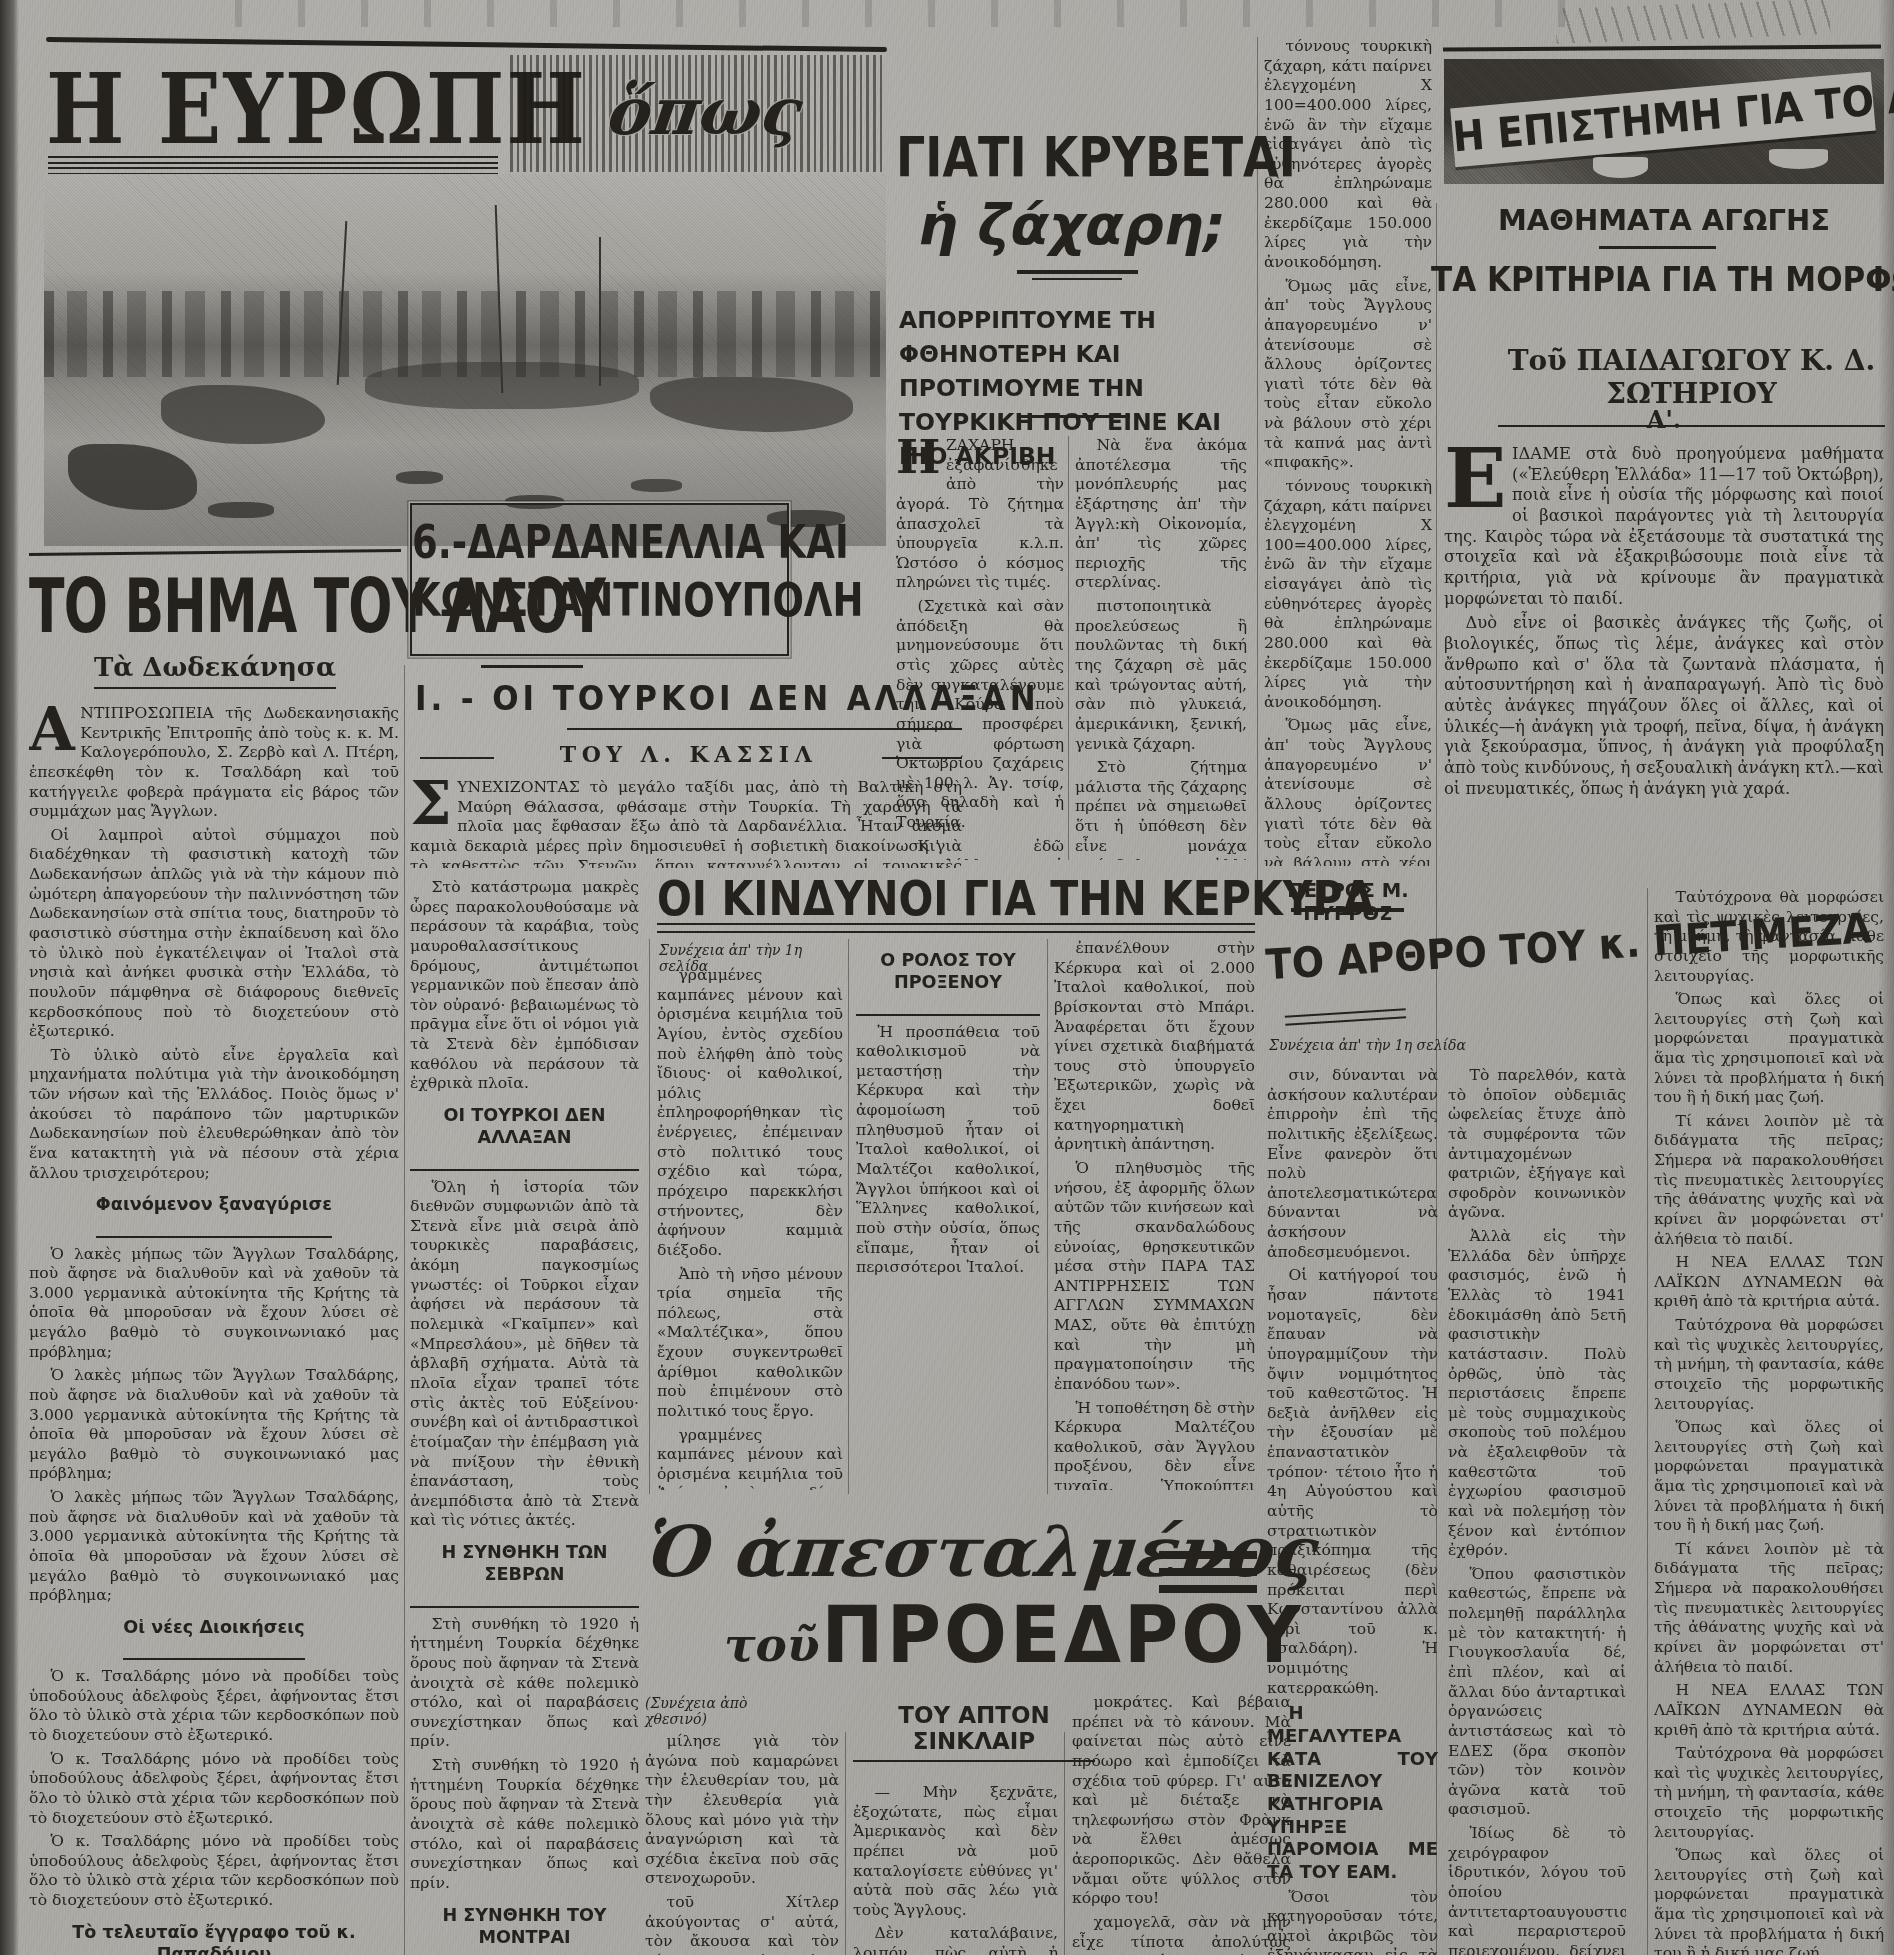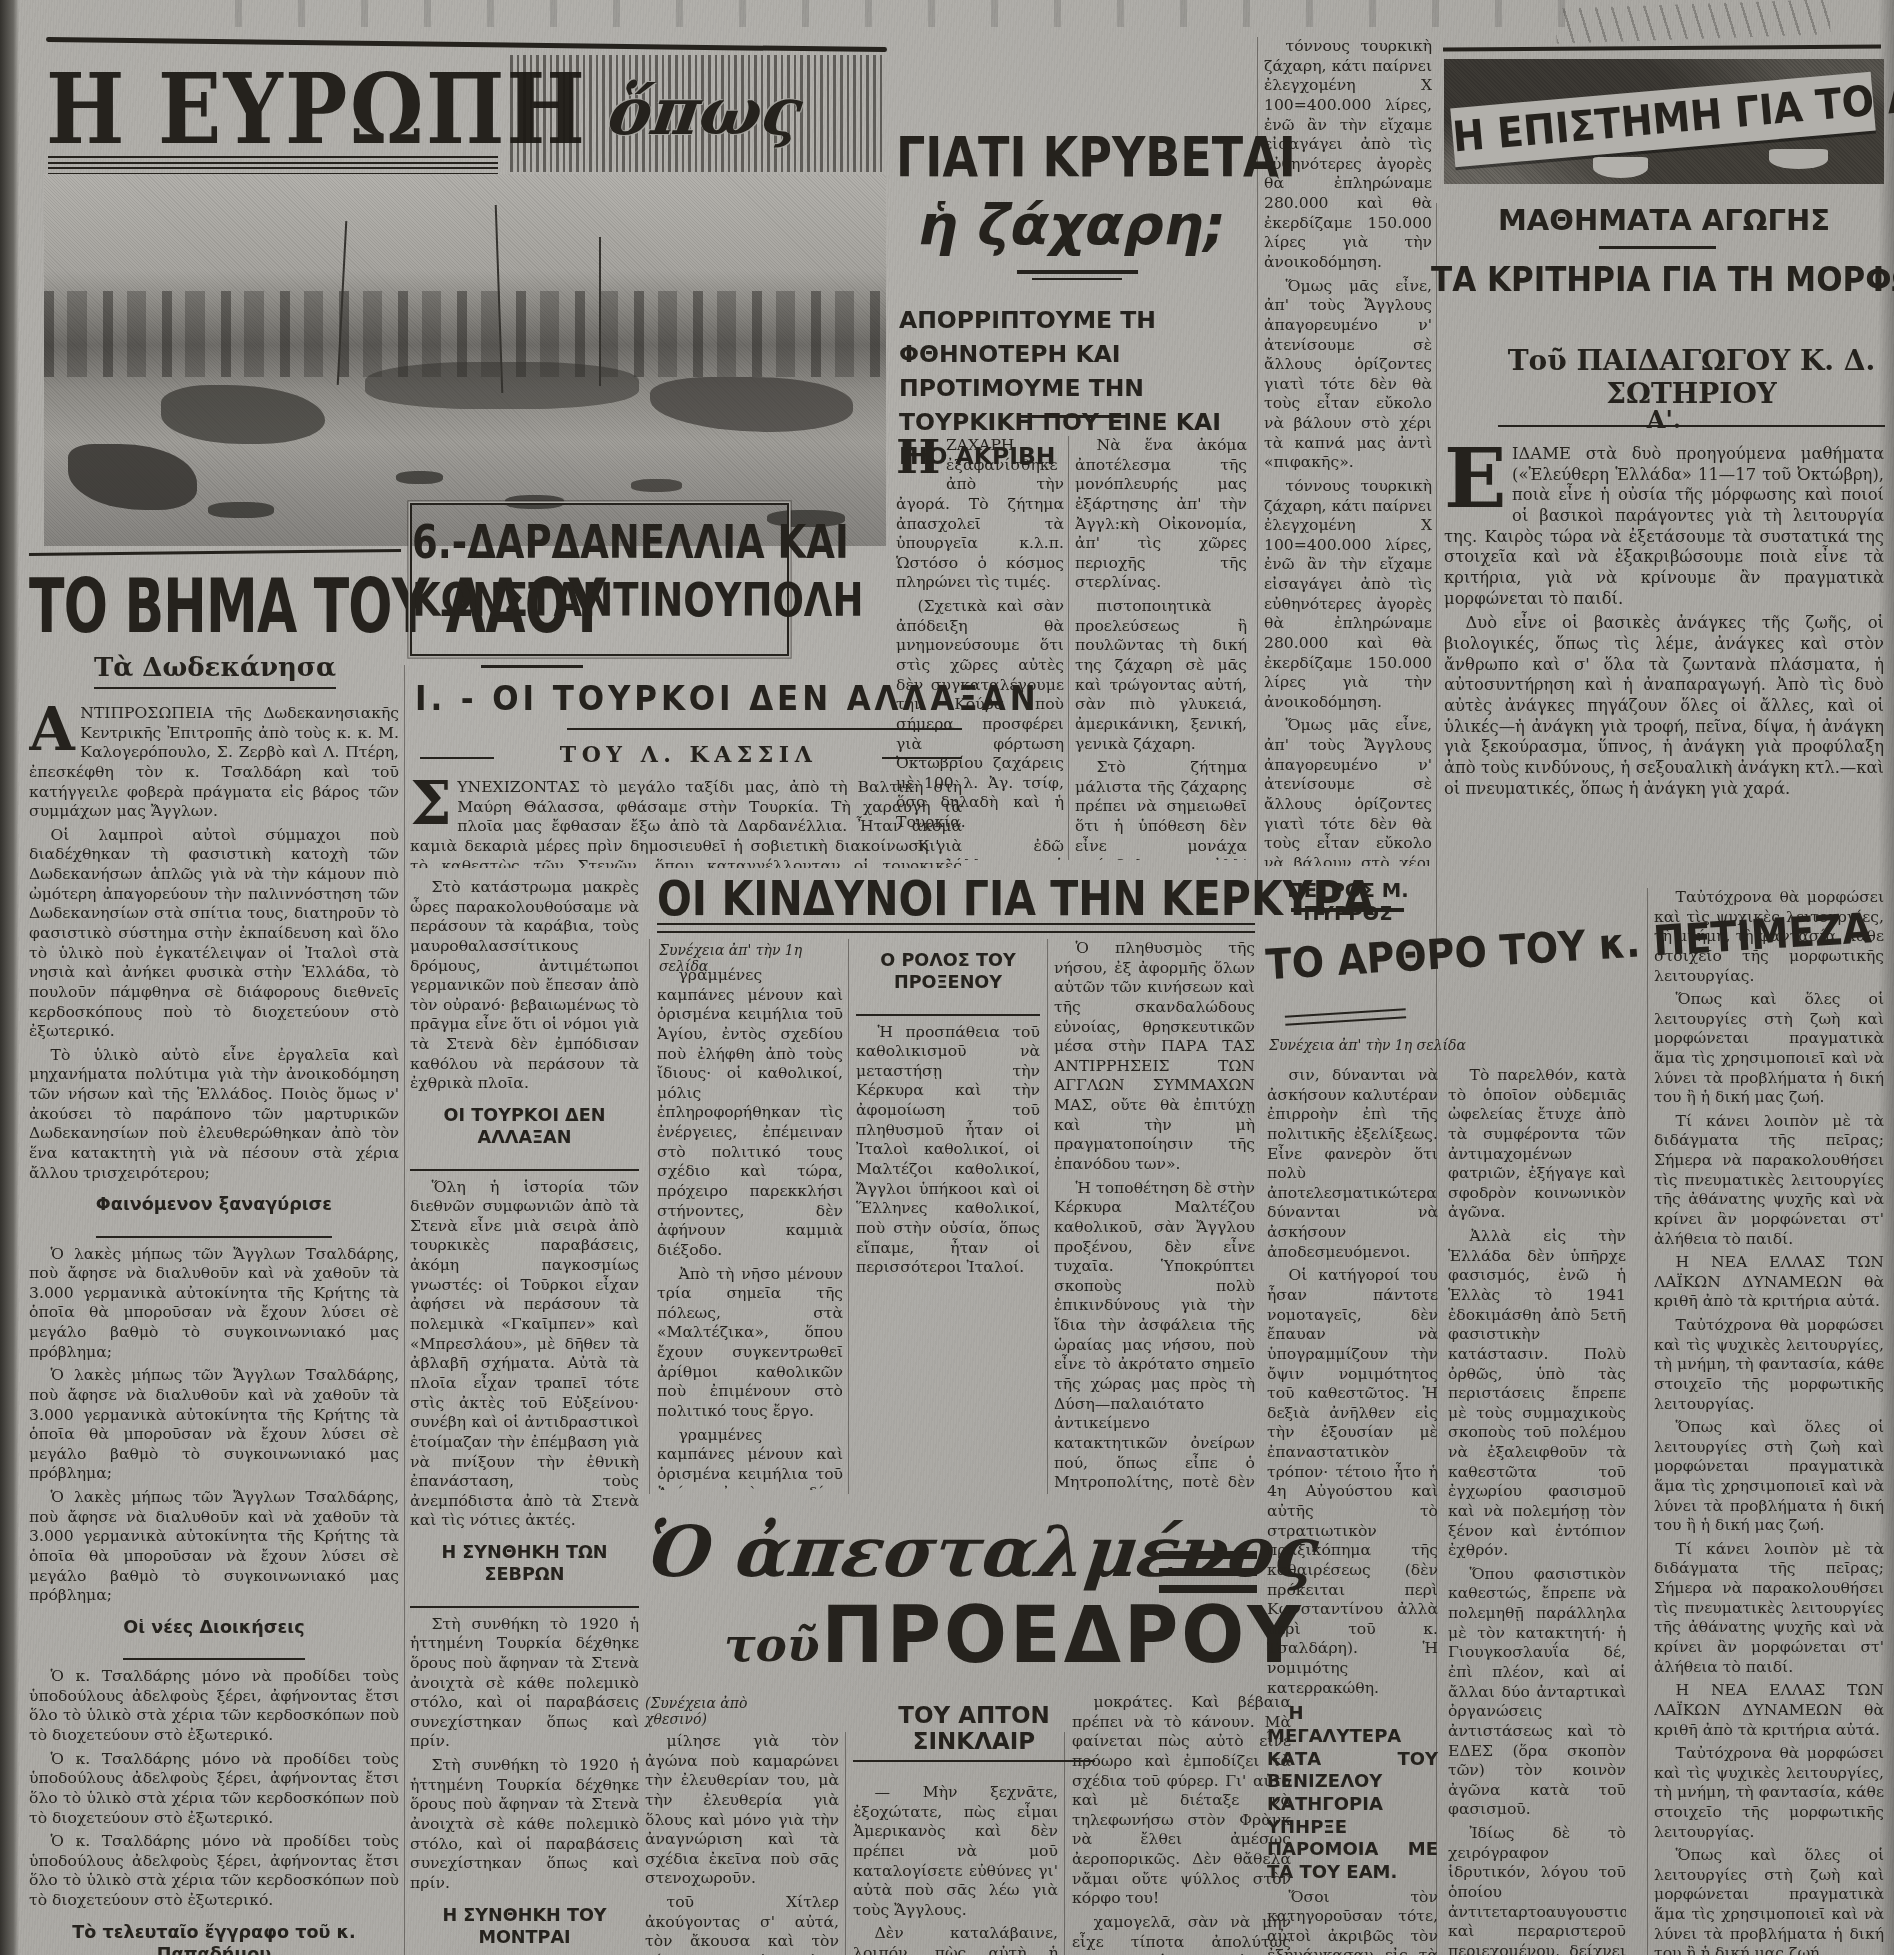--- a/index.html
+++ b/index.html
@@ -179,20 +179,21 @@
       </div>
   </div>
   <div class="abs colbody" style="left:856px;top:939px;width:184px;height:551px;">
     <div class="sh"><span>Ο ΡΟΛΟΣ ΤΟΥ ΠΡΟΞΕΝΟΥ</span></div>
     <div>
         <p>Ἡ προσπάθεια τοῦ καθολικισμοῦ νὰ μεταστήσῃ τὴν Κέρκυρα καὶ τὴν ἀφομοίωση τοῦ πληθυσμοῦ ἦταν οἱ Ἰταλοὶ καθολικοί, οἱ Μαλτέζοι καθολικοί, Ἄγγλοι ὑπήκοοι καὶ οἱ Ἕλληνες καθολικοί, ποὺ στὴν οὐσία, ὅπως εἴπαμε, ἦταν οἱ περισσότεροι Ἰταλοί.</p>
       </div>
   </div>
   <div class="abs colbody" style="left:1054px;top:939px;width:201px;height:551px;">
     <div>
+        <p>ἐπανέλθουν στὴν Κέρκυρα καὶ οἱ 2.000 Ἰταλοὶ καθολικοί, ποὺ βρίσκονται στὸ Μπάρι. Ἀναφέρεται ὅτι ἔχουν γίνει σχετικὰ διαβήματά τους στὸ ὑπουργεῖο Ἐξωτερικῶν, χωρὶς νὰ ἔχει δοθεῖ κατηγορηματικὴ ἀρνητικὴ ἀπάντηση.</p>
         <p>Ὁ πληθυσμὸς τῆς νήσου, ἐξ ἀφορμῆς ὅλων αὐτῶν τῶν κινήσεων καὶ τῆς σκανδαλώδους εὐνοίας, θρησκευτικῶν μέσα στὴν ΠΑΡΑ ΤΑΣ ΑΝΤΙΡΡΗΣΕΙΣ ΤΩΝ ΑΓΓΛΩΝ ΣΥΜΜΑΧΩΝ ΜΑΣ, οὔτε θὰ ἐπιτύχῃ καὶ τὴν μὴ πραγματοποίησιν τῆς ἐπανόδου των».</p>
         <p>Ἡ τοποθέτηση δὲ στὴν Κέρκυρα Μαλτέζου καθολικοῦ, σὰν Ἄγγλου προξένου, δὲν εἶνε τυχαῖα. Ὑποκρύπτει σκοποὺς πολὺ ἐπικινδύνους γιὰ τὴν ἴδια τὴν ἀσφάλεια τῆς ὡραίας μας νήσου, ποὺ εἶνε τὸ ἀκρότατο σημεῖο τῆς χώρας μας πρὸς τὴ Δύση—παλαιότατο ἀντικείμενο κατακτητικῶν ὀνείρων πού, ὅπως εἶπε ὁ Μητροπολίτης, ποτὲ δὲν ἔπαυσαν νὰ ὑπάρχουν.</p>
       </div>
   </div>
 
   <div class="abs b i nw" style="left:647px;top:1510px;width:508px;font-size:70px;transform:skewX(-7deg);font-family:'DejaVu Serif',serif;">Ὁ ἀπεσταλμένος</div>
   <div class="abs" style="left:1159px;top:1551px;width:98px;height:43px;background:repeating-linear-gradient(180deg,#25221d 0 7.8px,rgba(0,0,0,0) 7.8px 17px);"></div>
   <div class="abs nw" style="left:692px;top:1592px;">
     <span class="b i" style="font-size:47px;margin-left:32px;">τοῦ</span>
     <span class="b sans" style="font-size:74px;letter-spacing:3.1px;display:inline-block;transform:scaleY(1.05);">ΠΡΟΕΔΡΟΥ</span>

